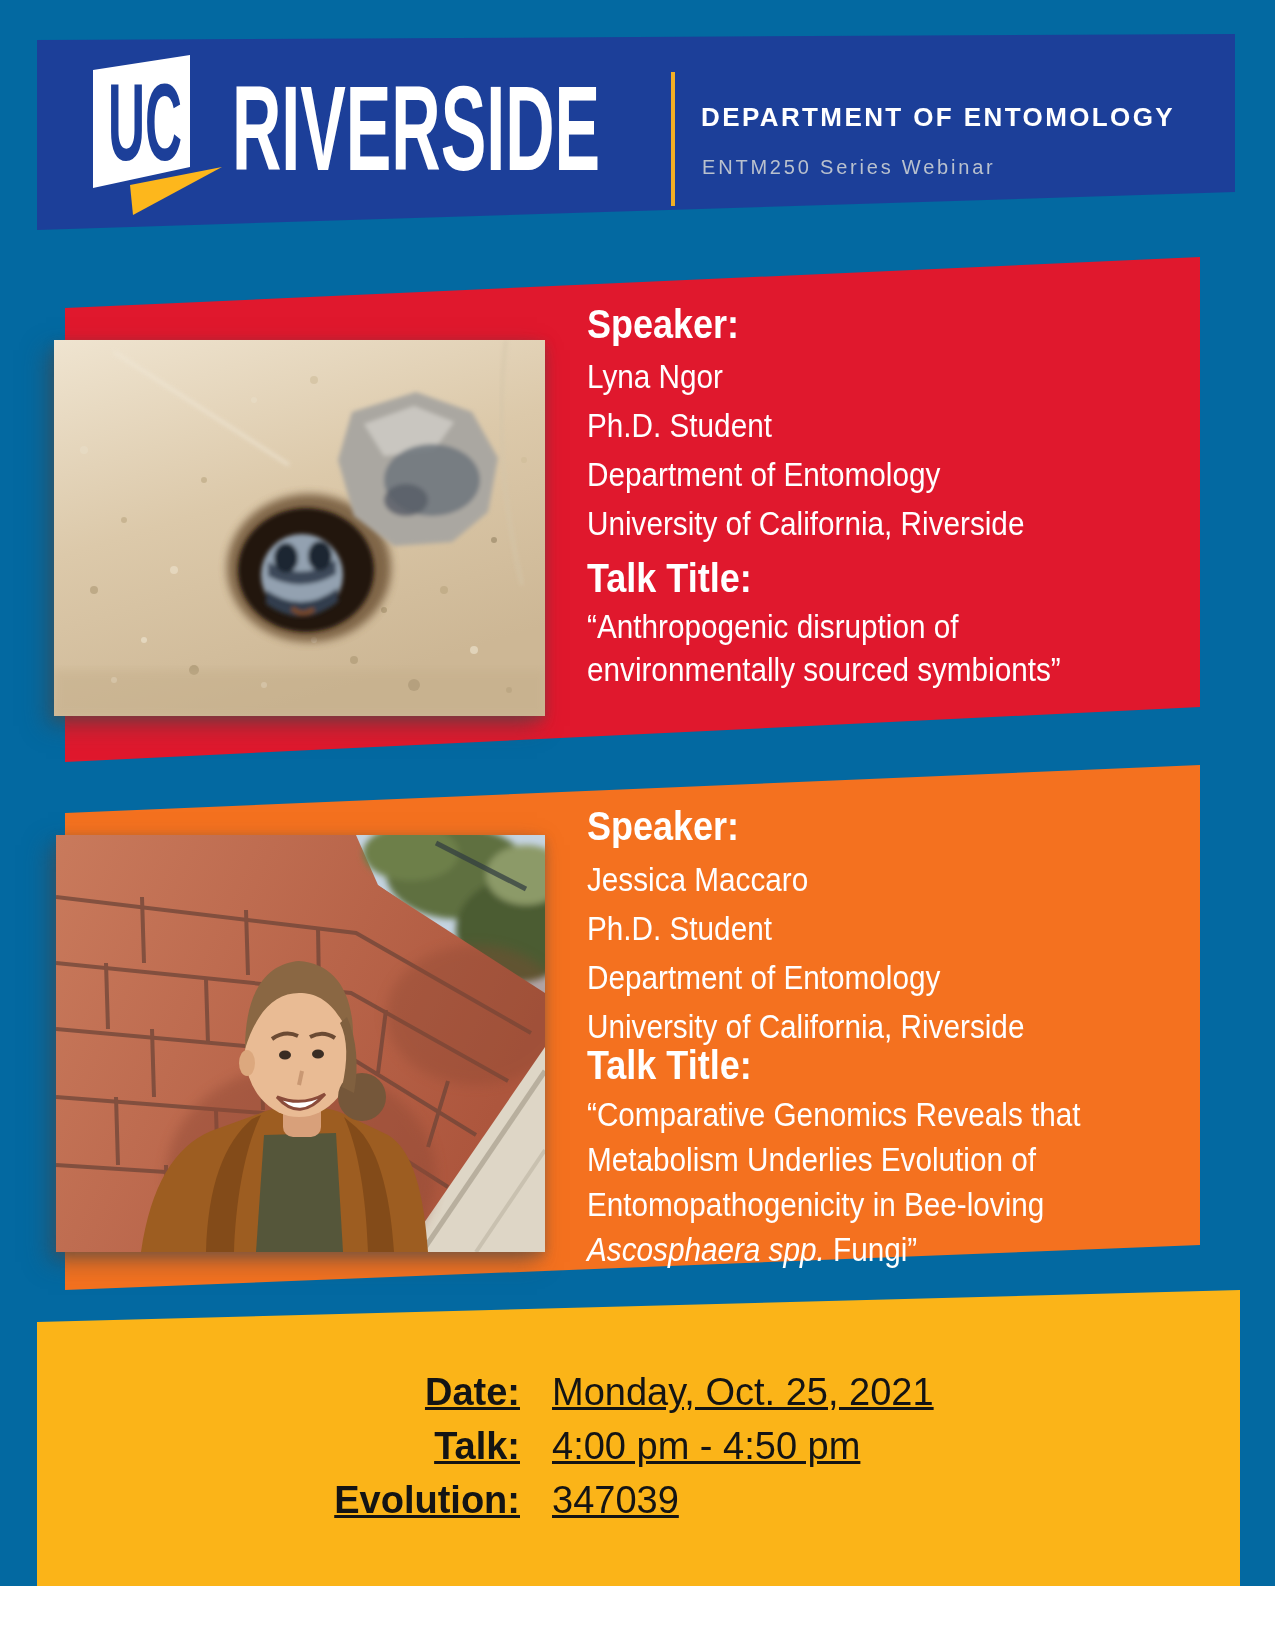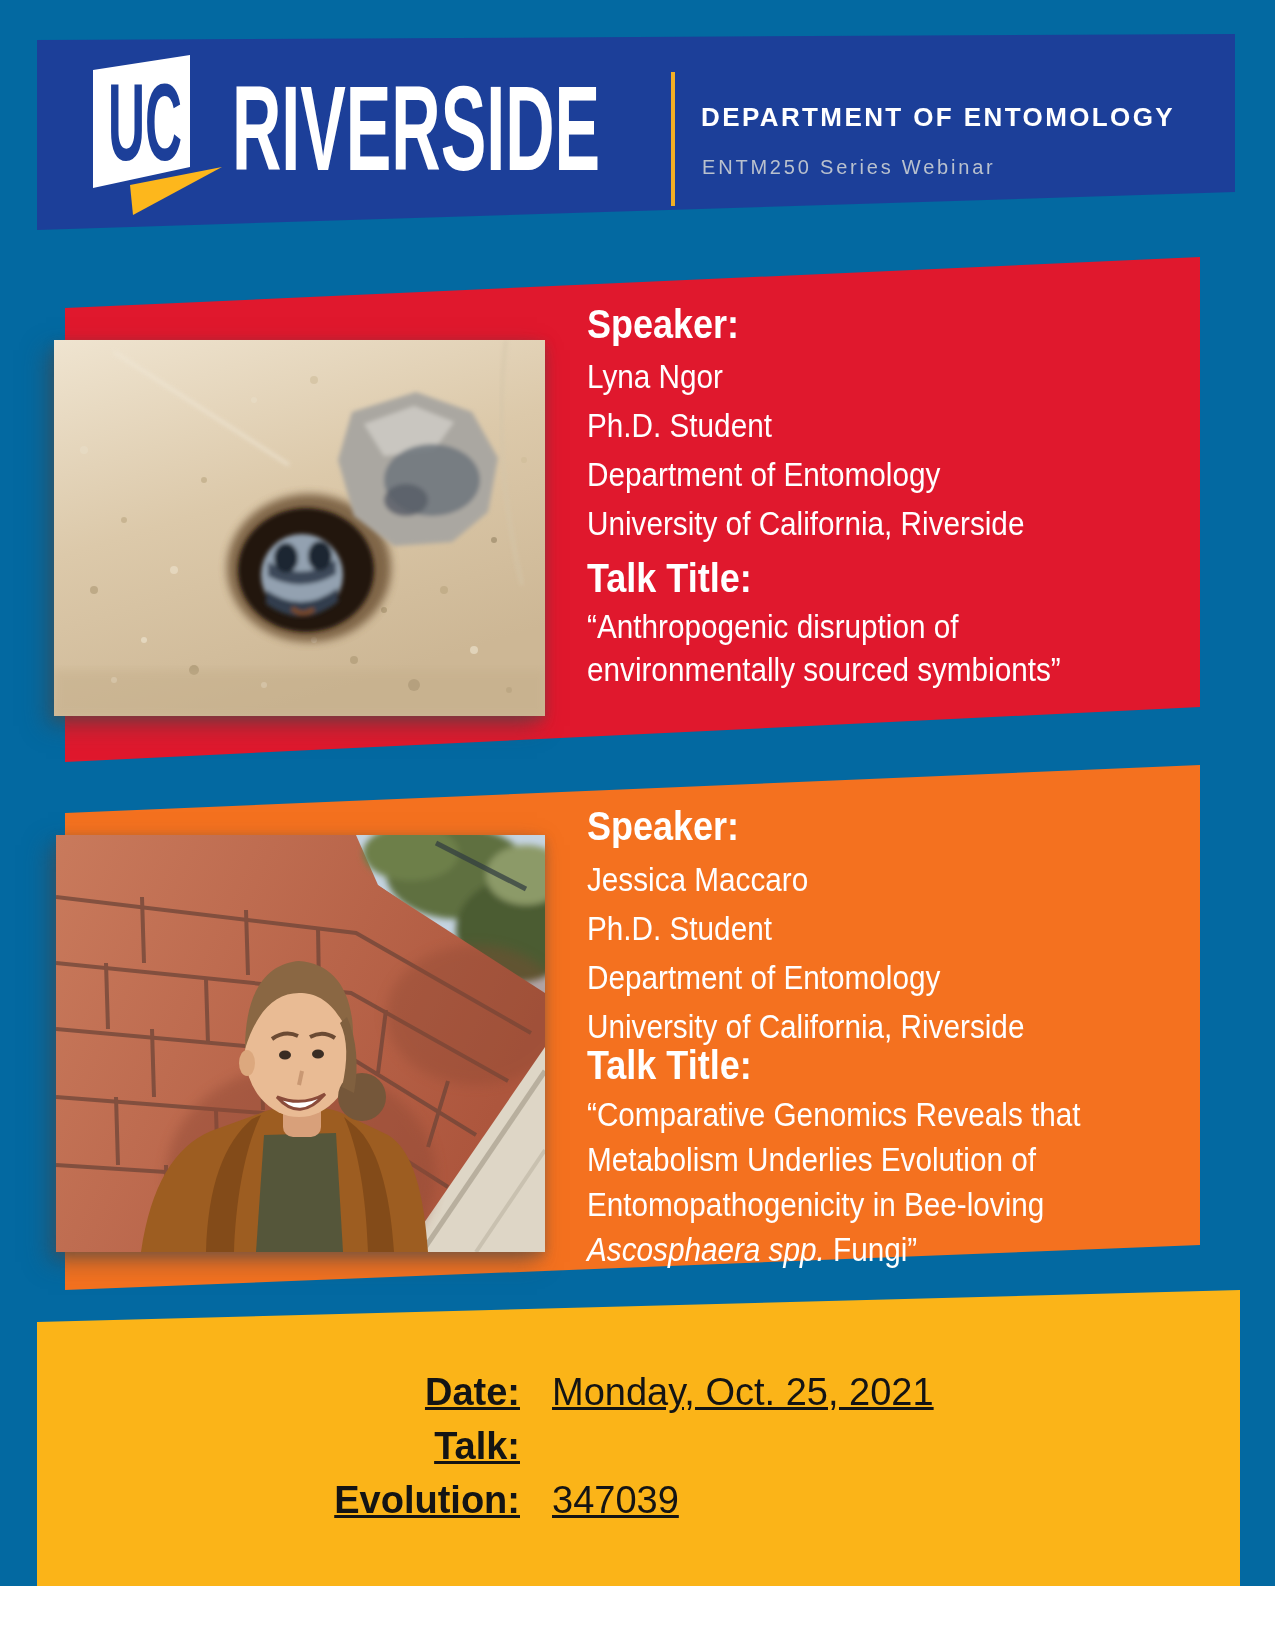--- a/index.html
+++ b/index.html
@@ -270,20 +270,21 @@
 
   <div id="yellow-block" class="abs"></div>
 
   <div id="info" class="abs">
     <div class="info-row">
       <div class="info-label">Date:</div>
       <div class="info-value">Monday, Oct. 25, 2021</div>
     </div>
     <div class="info-row">
       <div class="info-label">Talk:</div>
+      <div class="info-value">4:00 pm - 4:50 pm</div>
     </div>
     <div class="info-row">
       <div class="info-label">Evolution:</div>
       <div class="info-value">347039</div>
     </div>
   </div>
 
 </div>
 
 </body></html>

